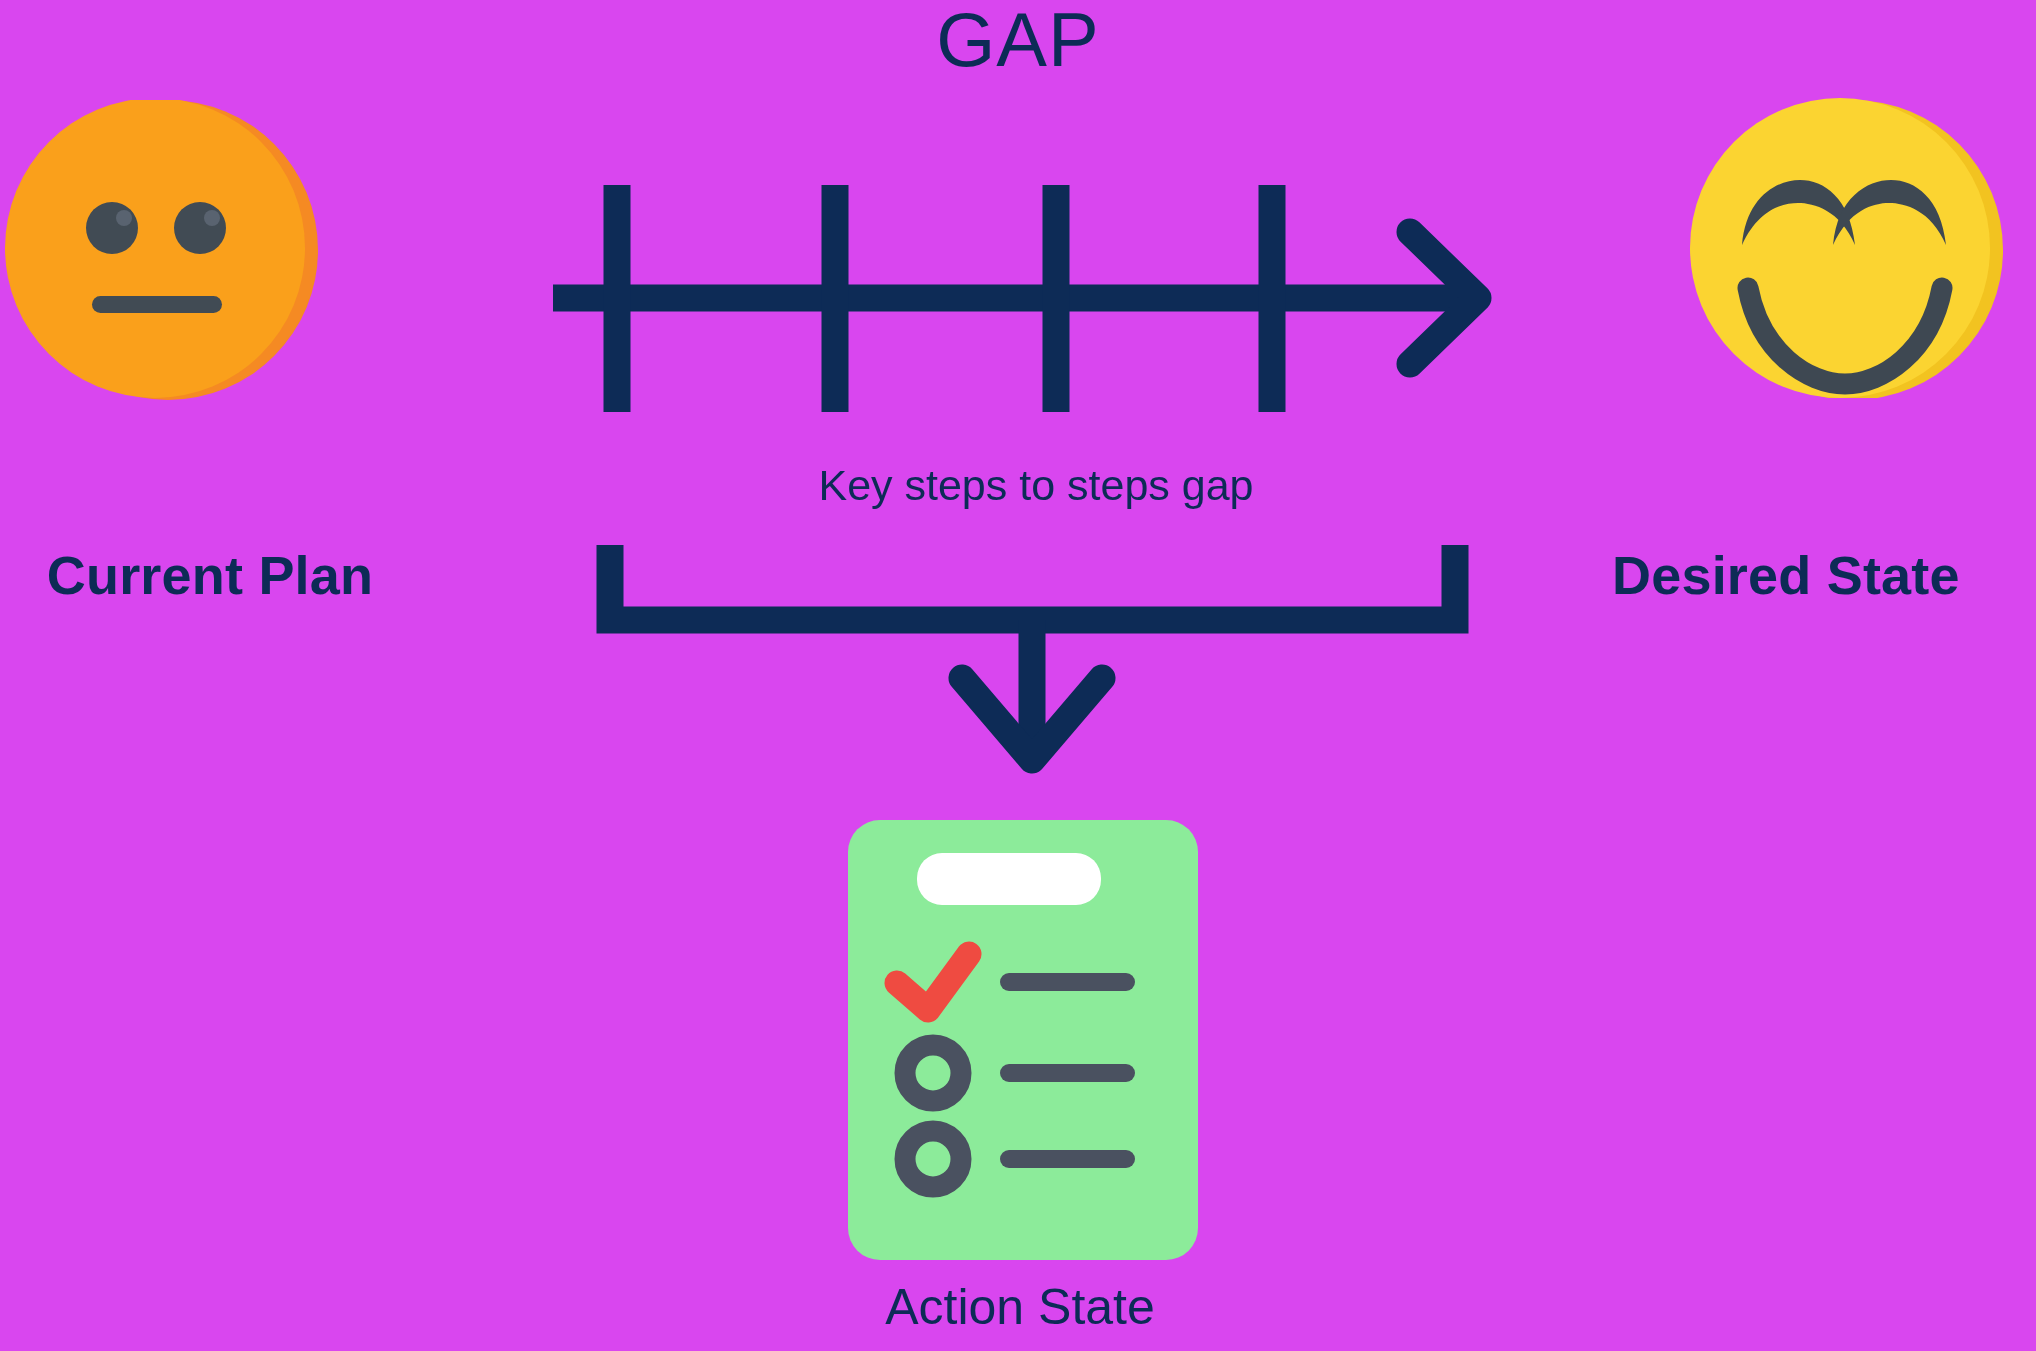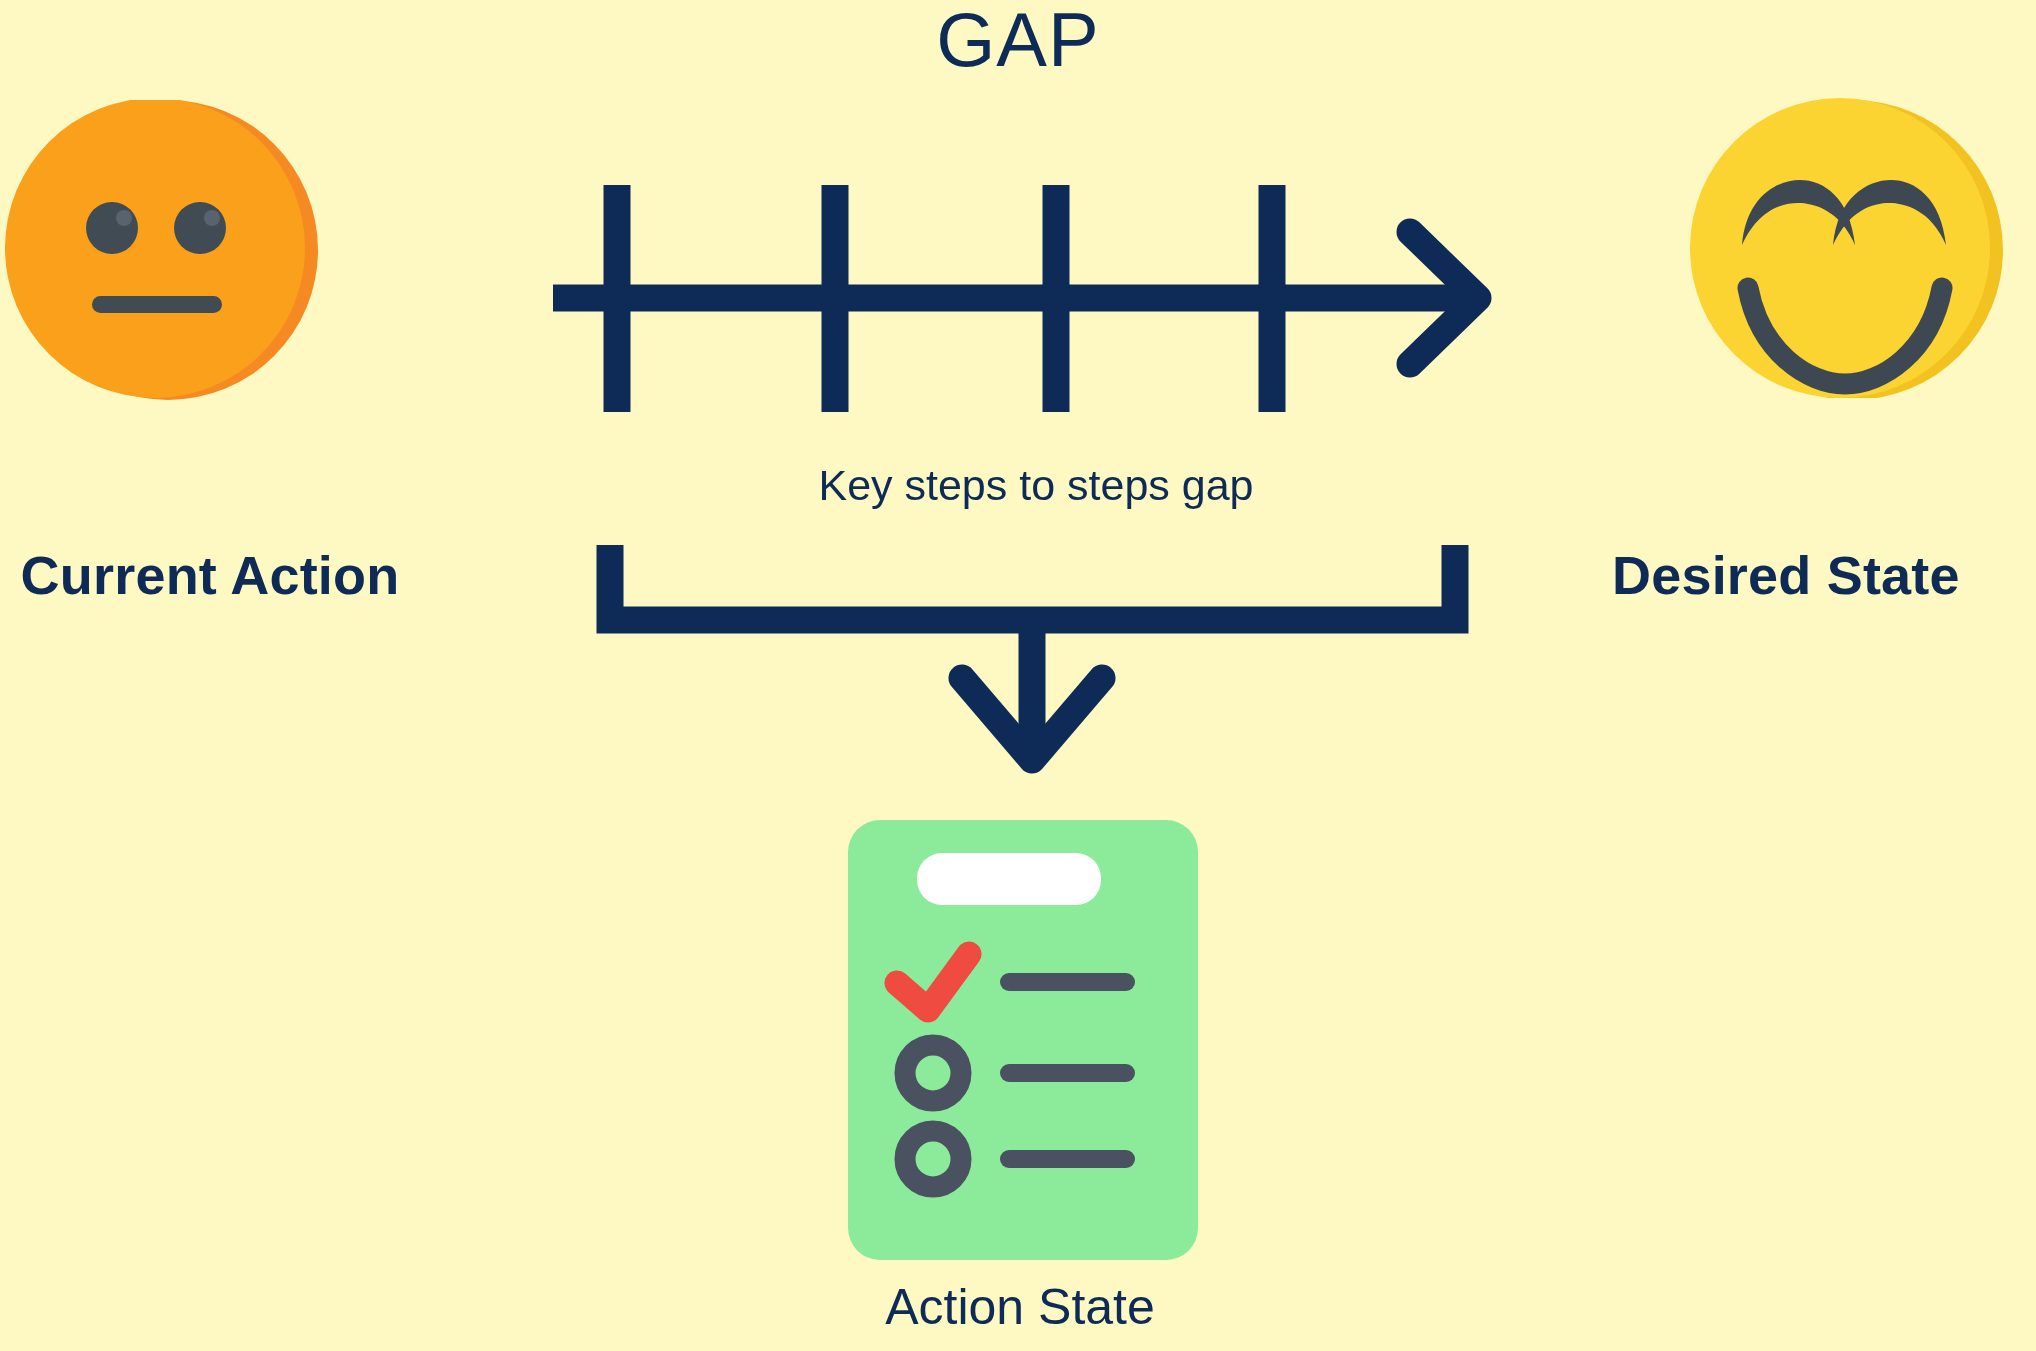--- a/index.html
+++ b/index.html
@@ -7,21 +7,21 @@
     padding: 0;
     background: #ffffff;
   }
   body {
     font-family: "Liberation Sans", sans-serif;
   }
   #stage {
     position: relative;
     width: 2036px;
     height: 1351px;
-    background: #fef9c3;
+    background: #d946ef;
     overflow: hidden;
   }
 
   
   .svg-layer {
     position: absolute;
     left: 0;
     top: 0;
     width: 2036px;
     height: 1351px;
@@ -124,21 +124,21 @@
 
       <circle cx="150" cy="150" r="150" fill="#FBD431"></circle>
 
       <path d="M 52 147 C 56 100 86 82 110 82 C 134 82 160 100 165 147 C 150 112 124 105 108 105 C 92 105 68 112 52 147 Z" fill="#3E4852"></path>
       <path d="M 143 147 C 147 100 177 82 201 82 C 225 82 251 100 256 147 C 241 112 215 105 199 105 C 183 105 159 112 143 147 Z" fill="#3E4852"></path>
 
       <path d="M 58 190 C 70 254 118 286 155 286 C 192 286 240 254 252 190" fill="none" stroke="#3E4852" stroke-width="21" stroke-linecap="round"></path>
     </svg>
   </div>
 
-  <div class="txt label-bold label-current">Current Action</div>
+  <div class="txt label-bold label-current">Current Plan</div>
 
   <div class="txt label-bold label-desired">Desired State</div>
 
   <svg class="svg-layer" viewBox="0 0 2036 1351">
     <g fill="none" stroke="#0D2B56">
 
       <line x1="553" y1="298" x2="1470" y2="298" stroke-width="27" stroke-linecap="butt"></line>
 
       <polyline points="1410,232 1478,298 1410,364" stroke-width="27" stroke-linecap="round" stroke-linejoin="round"></polyline>
 

